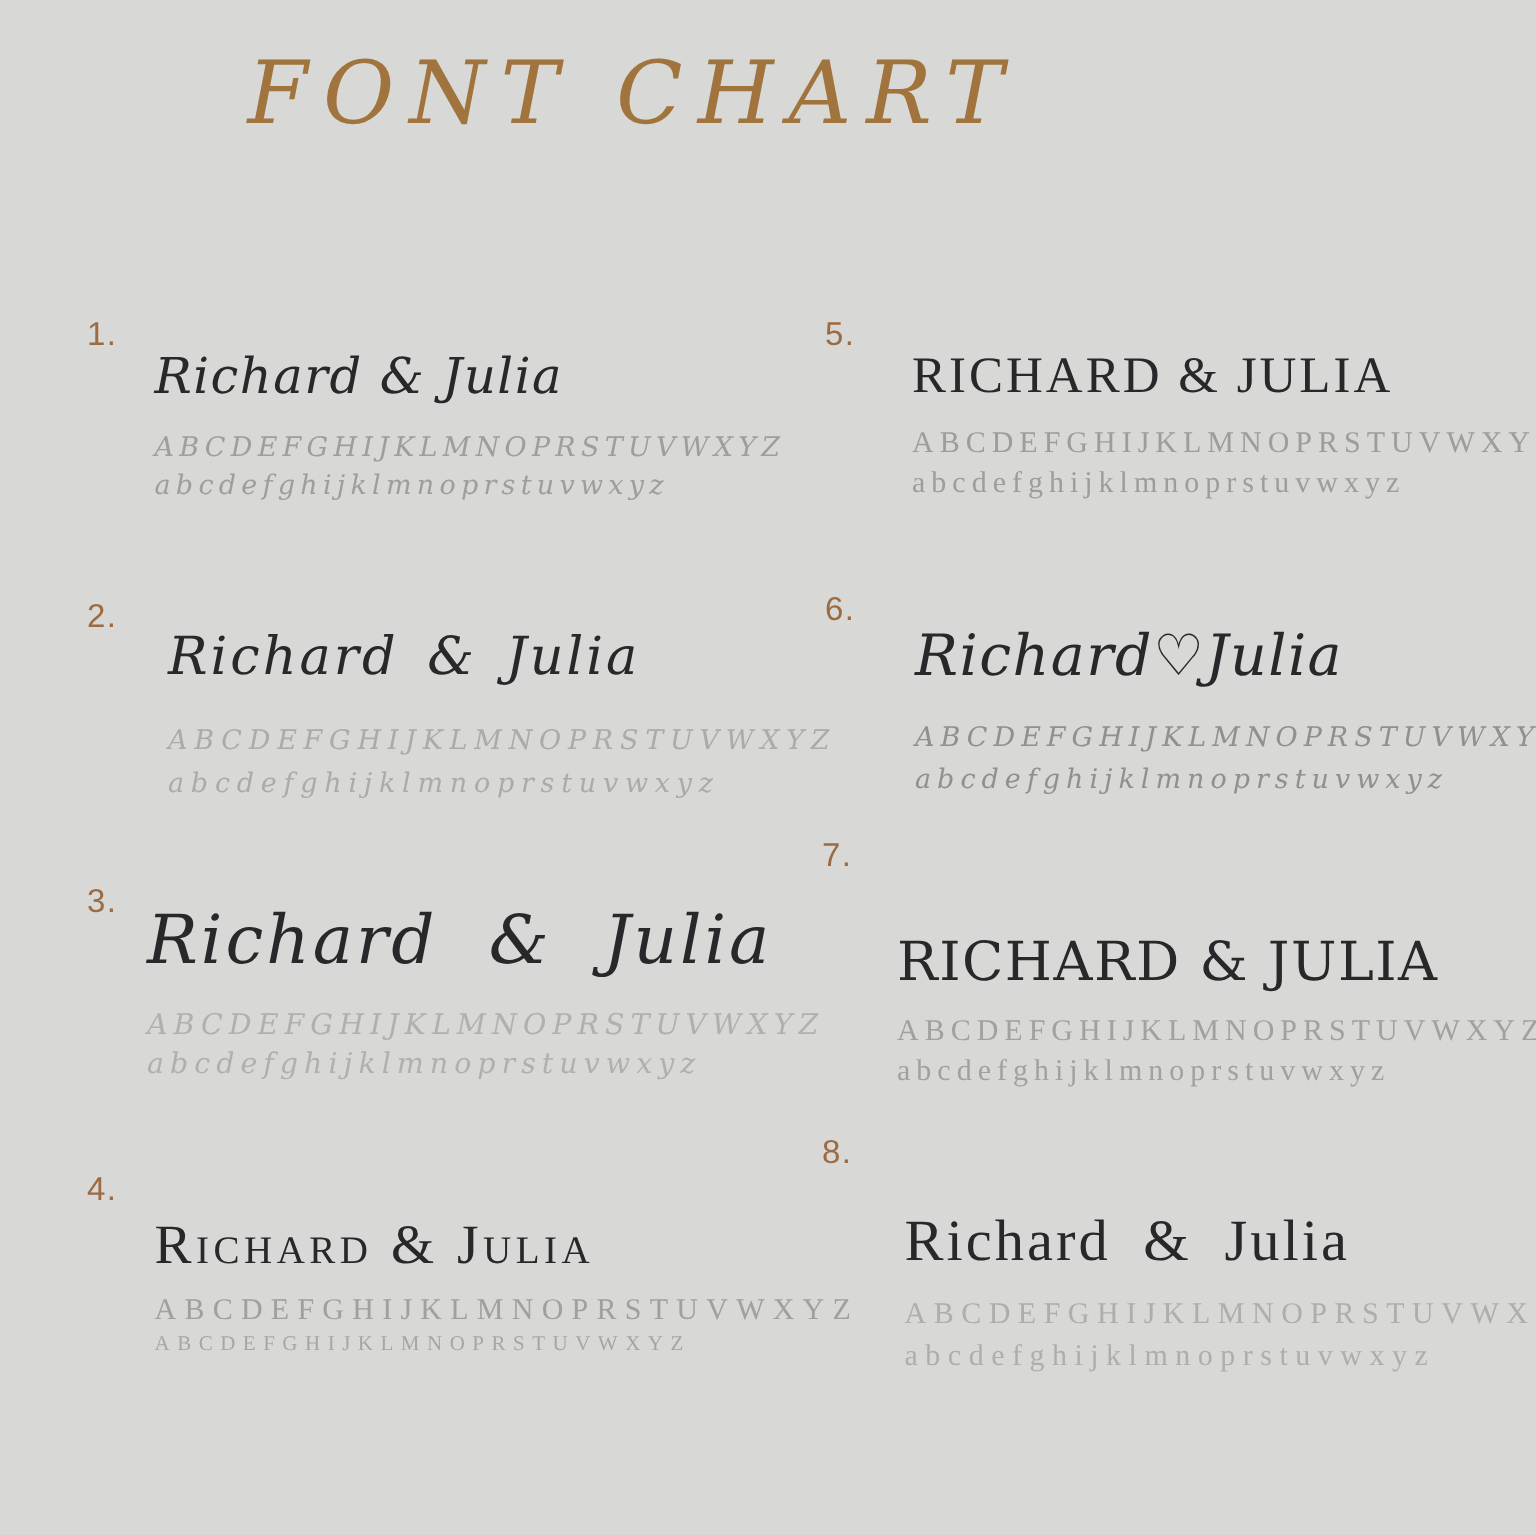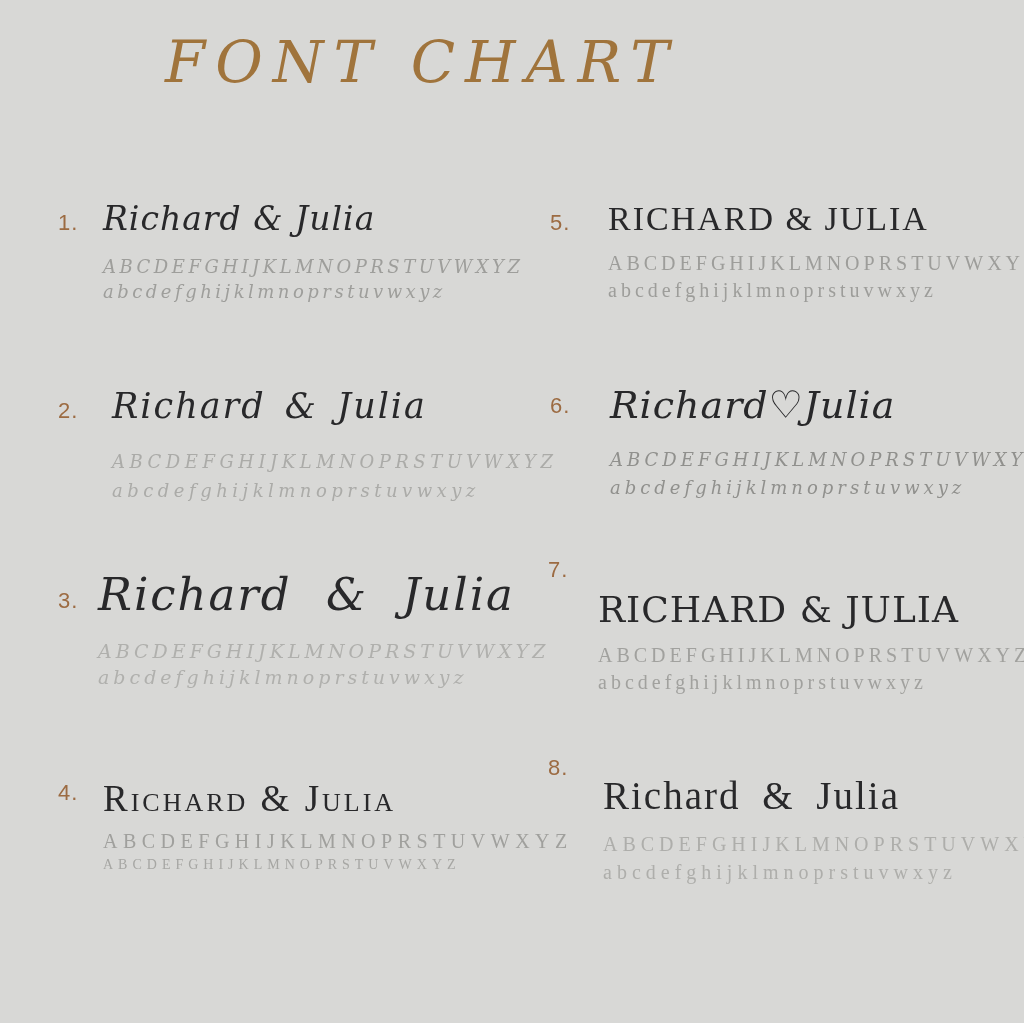--- a/index.html
+++ b/index.html
@@ -24,21 +24,21 @@
     font-weight: 400;
   }
 
   .num {
     position: absolute;
     font-family: "Liberation Sans", sans-serif;
     font-size: 22px;
     color: #9c6b42;
     letter-spacing: 1px;
   }
-  .content { position: absolute; }
+  .content { position: absolute; margin-top: 32px; }
   .name  { color: #28282a; white-space: nowrap; }
   .abc   { white-space: nowrap; }
 
   
   #c1 .name { font-family: "DejaVu Serif", serif; font-style: italic; font-size: 33px; letter-spacing: 1px; line-height: 46px; margin-bottom: 12px; }
   #c1 .abc  { font-family: "DejaVu Serif", serif; font-style: italic; font-size: 18px; letter-spacing: 3.5px; color: #9e9e9b; line-height: 25px; }
 
   
   #c2 .name { font-family: "DejaVu Serif", serif; font-style: italic; font-size: 35px; letter-spacing: 2px; word-spacing: 6px; line-height: 46px; margin-bottom: 18px; }
   #c2 .abc  { font-family: "DejaVu Serif", serif; font-style: italic; font-size: 18px; letter-spacing: 4.5px; color: #ababa8; line-height: 29px; }

